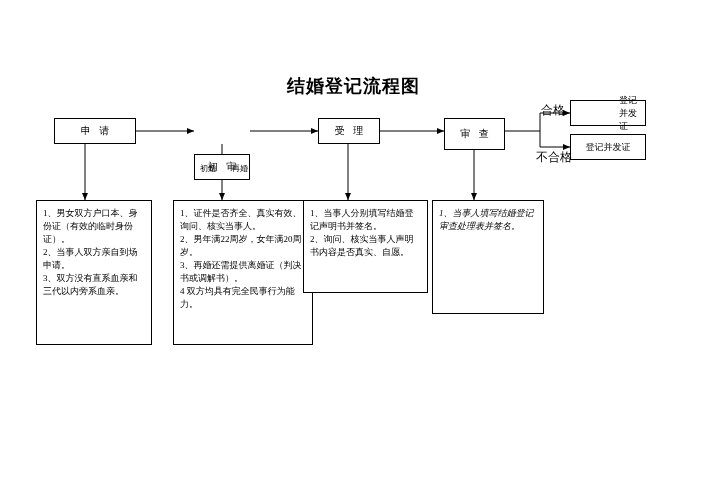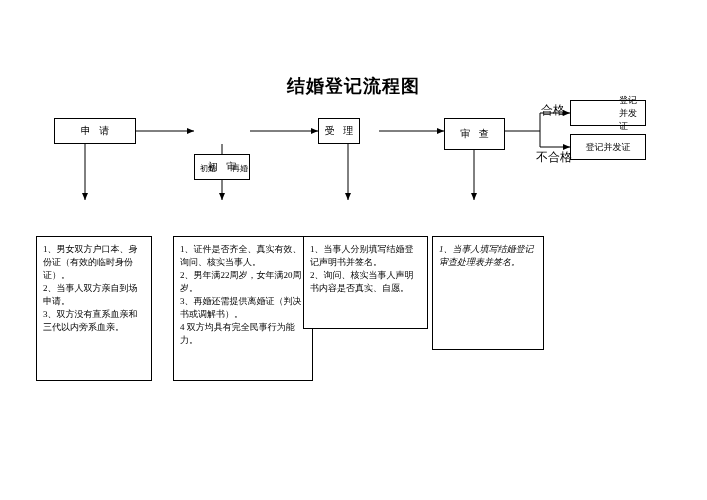--- a/index.html
+++ b/index.html
@@ -55,21 +55,20 @@
     border: 1px solid #000;
     background: #fff;
     box-sizing: border-box;
     font-size: 9px;
     line-height: 13px;
     font-family: "Liberation Serif", serif;
     padding: 6px 5px 4px 6px;
     white-space: pre-wrap;
     word-break: break-all;
     overflow: hidden;
-    margin-top: 36px;
   }
   .edge-label {
     position: absolute;
     font-size: 8px;
     font-family: "Liberation Serif", serif;
     white-space: nowrap;
   }
   .branch-label {
     position: absolute;
     font-size: 12px;
@@ -120,21 +119,21 @@
 </svg>
 
 <div class="title">结婚登记流程图</div>
 
 <div class="node" style="left:54px; top:118px; width:82px; height:26px;">
   <span>申 请</span>
 </div>
 <div class="node" style="left:194px; top:118px; width:56px; height:26px;margin-top:36px;">
   <span>初 审</span>
 </div>
-<div class="node" style="left:318px; top:118px; width:42px; height:26px;">
+<div class="node" style="left:318px; top:118px; width:62px; height:26px;">
   <span>受 理</span>
 </div>
 <div class="node" style="left:444px; top:118px; width:61px; height:32px;">
   <span>审 查</span>
 </div>
 
 <div class="node small" style="left:570px; top:100px; width:76px; height:26px;padding-left:48px;">
   <span>登记并发证</span>
 </div>
 <div class="node small" style="left:570px; top:134px; width:76px; height:26px;">

